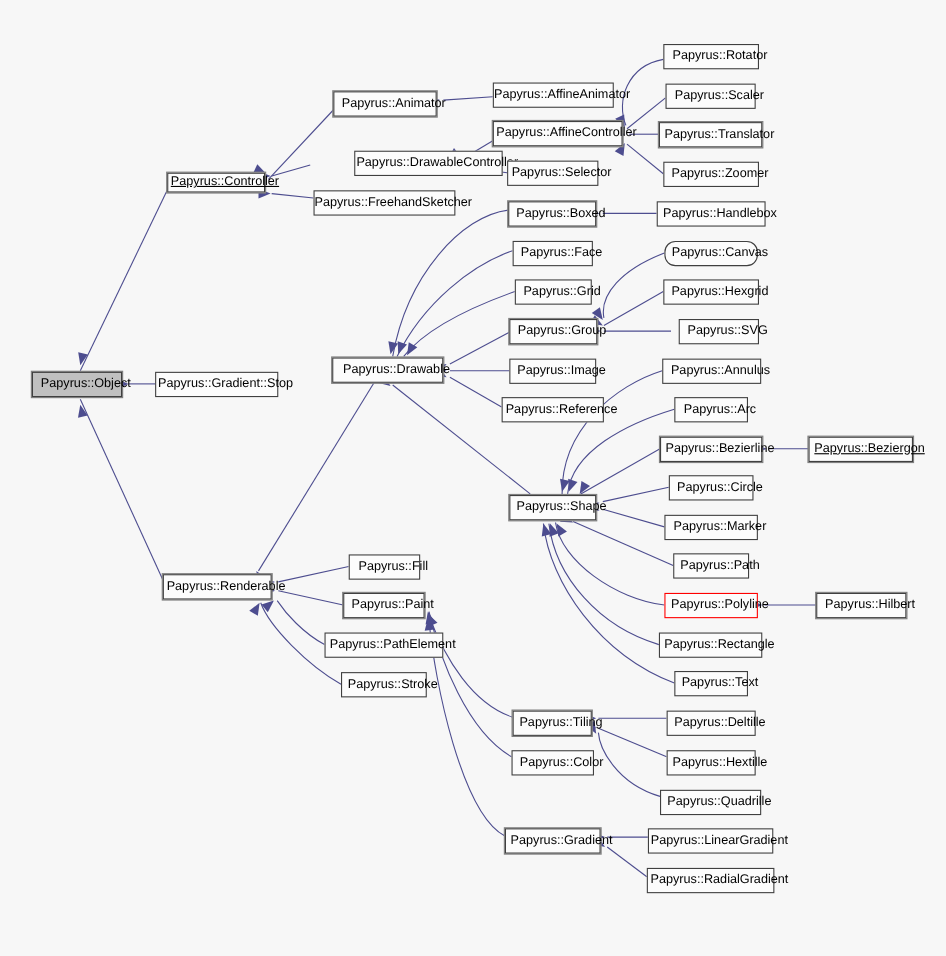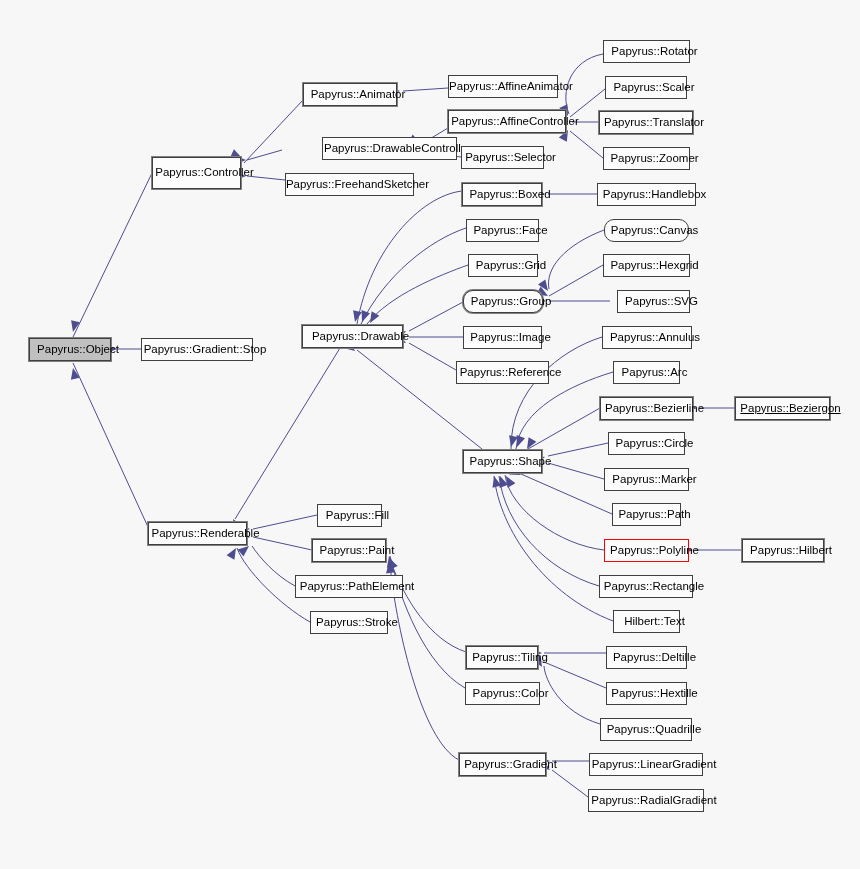--- a/index.html
+++ b/index.html
@@ -115,21 +115,21 @@
       <polygon points="0,0 -11,-4.5 -11,4.5" fill="#4d4d8f" transform="translate(550,761) rotate(360)"></polygon>
       <polygon points="0,0 -11,-4.5 -11,4.5" fill="#4d4d8f" transform="translate(550,770) rotate(395)"></polygon>
     </svg>
   <div id="nodes">
       <div class="node root" style="left: 29px; top: 338px; width: 82px; height: 23px;">
         <span>Papyrus::Object</span>
       </div>
       <div class="node plain" style="left: 141px; top: 338px; width: 112px; height: 23px;">
         <span>Papyrus::Gradient::Stop</span>
       </div>
-      <div class="node dbl" style="left: 152px; top: 157px; width: 89px; height: 32px;">
+      <div class="node dbl" style="left: 152px; top: 157px; width: 89px; height: 18px; text-decoration: underline;">
         <span>Papyrus::Controller</span>
       </div>
       <div class="node dbl" style="left: 303px; top: 83px; width: 94px; height: 23px;">
         <span>Papyrus::Animator</span>
       </div>
       <div class="node plain" style="left: 282px; top: 137px; width: 135px; height: 23px; margin-left: 40px;">
         <span>Papyrus::DrawableController</span>
       </div>
       <div class="node plain" style="left: 285px; top: 173px; width: 129px; height: 23px;">
         <span>Papyrus::FreehandSketcher</span>
@@ -160,21 +160,21 @@
       </div>
       <div class="node dbl" style="left: 462px; top: 183px; width: 80px; height: 23px;">
         <span>Papyrus::Boxed</span>
       </div>
       <div class="node plain" style="left: 466px; top: 219px; width: 73px; height: 23px;">
         <span>Papyrus::Face</span>
       </div>
       <div class="node plain" style="left: 468px; top: 254px; width: 70px; height: 23px;">
         <span>Papyrus::Grid</span>
       </div>
-      <div class="node dbl" style="left: 463px; top: 290px; width: 80px; height: 23px; border-radius: 10px;">
+      <div class="node dbl" style="left: 463px; top: 290px; width: 80px; height: 23px;">
         <span>Papyrus::Group</span>
       </div>
       <div class="node plain" style="left: 463px; top: 326px; width: 79px; height: 23px;">
         <span>Papyrus::Image</span>
       </div>
       <div class="node plain" style="left: 456px; top: 361px; width: 93px; height: 23px;">
         <span>Papyrus::Reference</span>
       </div>
       <div class="node plain" style="left: 597px; top: 183px; width: 99px; height: 23px;">
         <span>Papyrus::Handlebox</span>
@@ -215,21 +215,21 @@
       <div class="node hl" style="left: 604px; top: 539px; width: 85px; height: 23px;">
         <span>Papyrus::Polyline</span>
       </div>
       <div class="node dbl" style="left: 742px; top: 539px; width: 82px; height: 23px;">
         <span>Papyrus::Hilbert</span>
       </div>
       <div class="node plain" style="left: 599px; top: 575px; width: 94px; height: 23px;">
         <span>Papyrus::Rectangle</span>
       </div>
       <div class="node plain" style="left: 613px; top: 610px; width: 67px; height: 23px;">
-        <span>Hilbert::Text</span>
+        <span>Papyrus::Text</span>
       </div>
       <div class="node dbl" style="left: 148px; top: 522px; width: 99px; height: 23px;">
         <span>Papyrus::Renderable</span>
       </div>
       <div class="node plain" style="left: 317px; top: 504px; width: 65px; height: 23px;">
         <span>Papyrus::Fill</span>
       </div>
       <div class="node dbl" style="left: 312px; top: 539px; width: 74px; height: 23px;">
         <span>Papyrus::Paint</span>
       </div>

